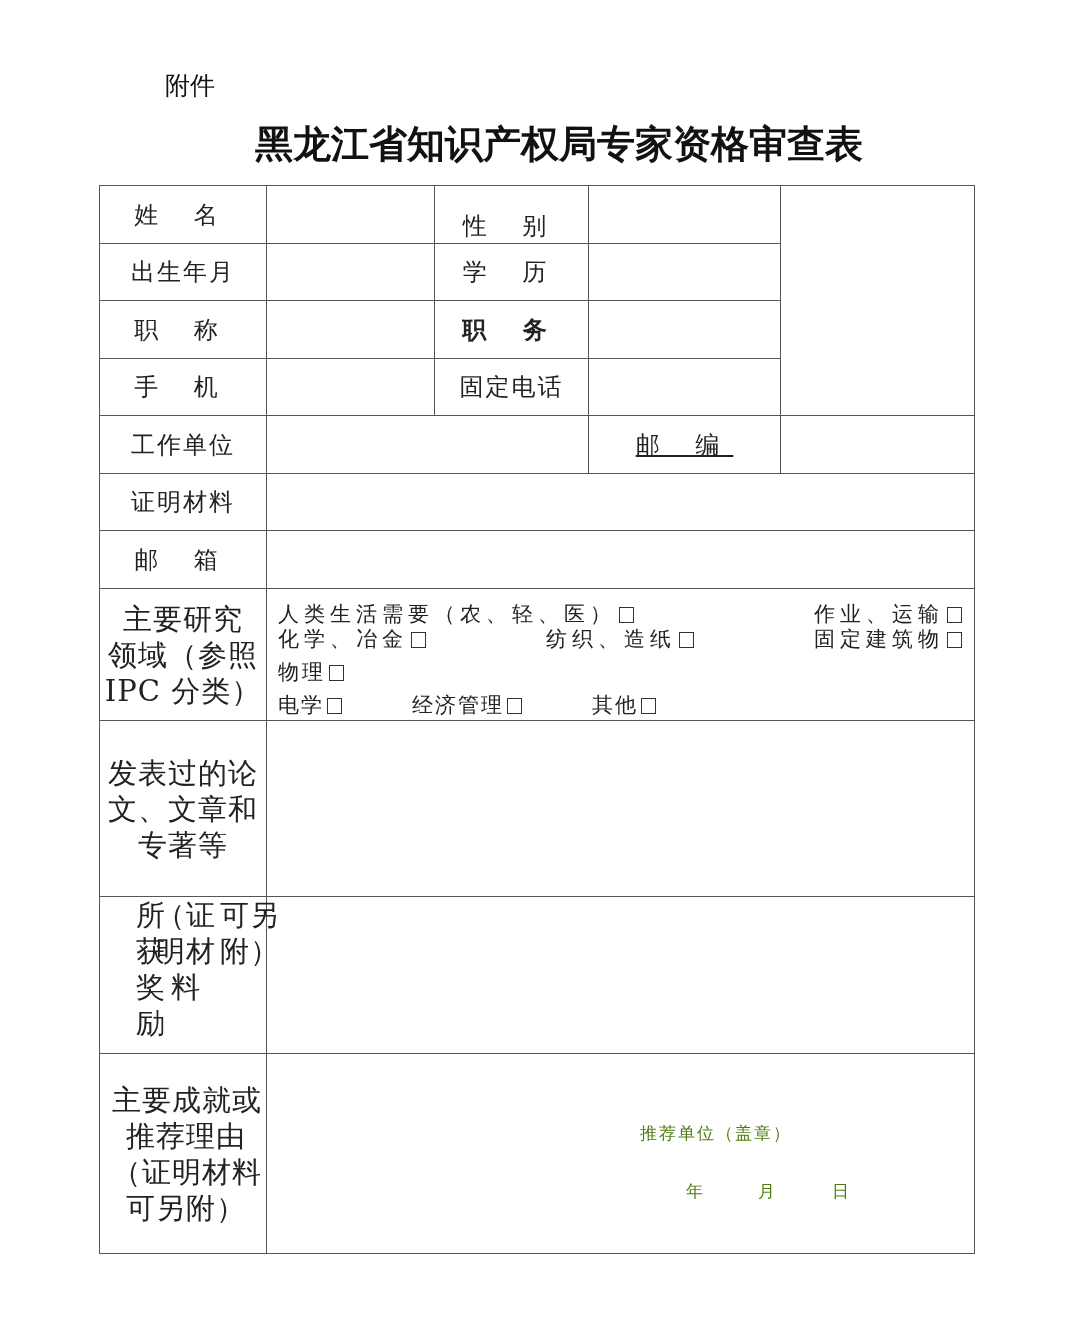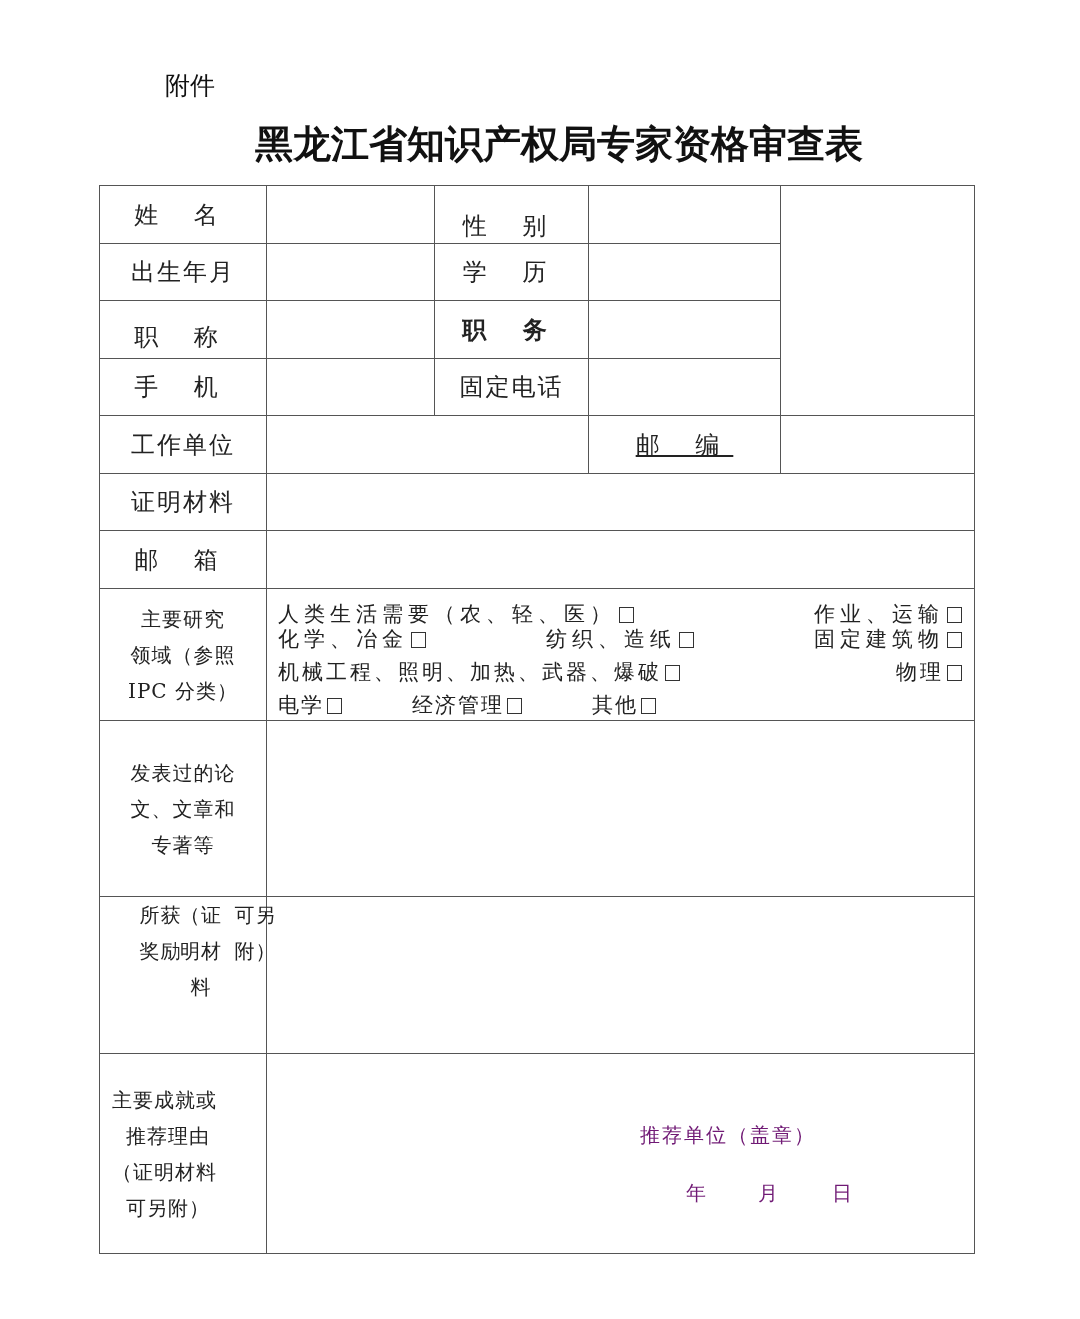--- a/index.html
+++ b/index.html
@@ -5,24 +5,24 @@
   html, body { margin: 0; padding: 0; background: #ffffff; }
   body { width: 1080px; height: 1319px; position: relative; overflow: hidden;
          font-family: "DejaVu Serif", "Liberation Serif", serif; color: #222; }
   .abs { position: absolute; margin-top: 7px; }
   .attach { left: 165px; top: 62px; font-size: 25px; font-family: "DejaVu Sans", "Liberation Sans", sans-serif; color:#111; }
   .title { left: 0; width: 1118px; top: 112px; text-align: center; font-size: 38px; font-weight: bold; color: #111; letter-spacing: 0px; }
   .hline { position: absolute; height: 1px; background: #555; }
   .vline { position: absolute; width: 1px; background: #555; }
   .cell { position: absolute; display: flex; align-items: center; justify-content: center; font-size: 24px; color: #222; text-align: center; }
   .spaced { letter-spacing: 14px; }
-  .multi { line-height: 36px; font-size: 20px; letter-spacing: 1px; }
+  .multi { line-height: 36px; font-size: 29px; letter-spacing: 1px; }
   .field-row { position: absolute; left: 278px; width: 684px; font-size: 21px; display: flex; justify-content: space-between; letter-spacing: 5px; color:#222; white-space: nowrap; }
   .cb { display: inline-block; width: 15px; height: 16px; border: 1.5px solid #333; vertical-align: -2px; margin-left: 3px; box-sizing: border-box; }
-  .sig { font-size: 20px; color:#701a75; position: absolute; }
+  .sig { font-size: 17px; color:#4d7c0f; position: absolute; }
 </style>
 </head>
 <body>
 
 <div class="abs attach">附件</div>
 <div class="abs title">黑龙江省知识产权局专家资格审查表</div>
 
 <div>
 
   <div class="hline" style="left:99px;top:185px;width:876px;"></div>
@@ -49,21 +49,21 @@
   <div class="cell" style="left:267px;top:186px;width:167px;height:57px;"></div>
   <div class="cell spaced" style="left:435px;top:197px;width:153px;height:57px;">性 别</div>
   <div class="cell" style="left:589px;top:186px;width:191px;height:57px;"></div>
   <div class="cell" style="left:781px;top:186px;width:193px;height:229px;"></div>
 
   <div class="cell" style="left:100px;top:244px;width:166px;height:56px;letter-spacing:2px;">出生年月</div>
   <div class="cell" style="left:267px;top:244px;width:167px;height:56px;"></div>
   <div class="cell spaced" style="left:435px;top:244px;width:153px;height:56px;">学 历</div>
   <div class="cell" style="left:589px;top:244px;width:191px;height:56px;"></div>
 
-  <div class="cell spaced" style="left:100px;top:308px;width:166px;height:57px;">职 称</div>
+  <div class="cell spaced" style="left:100px;top:301px;width:166px;height:57px;">职 称</div>
   <div class="cell" style="left:267px;top:301px;width:167px;height:57px;"></div>
   <div class="cell spaced" style="left:435px;top:301px;width:153px;height:57px;font-weight:bold;">职 务</div>
   <div class="cell" style="left:589px;top:301px;width:191px;height:57px;"></div>
 
   <div class="cell spaced" style="left:100px;top:359px;width:166px;height:56px;">手 机</div>
   <div class="cell" style="left:267px;top:359px;width:167px;height:56px;"></div>
   <div class="cell" style="left:435px;top:359px;width:153px;height:56px;letter-spacing:2px;">固定电话</div>
   <div class="cell" style="left:589px;top:359px;width:191px;height:56px;"></div>
 
   <div class="cell" style="left:100px;top:416px;width:166px;height:57px;letter-spacing:2px;">工作单位</div>
@@ -86,21 +86,20 @@
   <div class="field-row" style="top:600px;">
     <span><span>人类生活需要（农、轻、医）</span><span class="cb"></span></span>
     <span><span>作业、运输</span><span class="cb"></span></span>
   </div>
   <div class="field-row" style="top:625px;">
     <span><span>化学、冶金</span><span class="cb"></span></span>
     <span><span>纺织、造纸</span><span class="cb"></span></span>
     <span><span>固定建筑物</span><span class="cb"></span></span>
   </div>
   <div class="field-row" style="top:658px;letter-spacing:3px;">
-    <span><span>机械工程、照明、加热、武器、爆破</span><span class="cb"></span></span>
     <span><span>物理</span><span class="cb"></span></span>
   </div>
   <div class="field-row" style="top:691px;justify-content:flex-start;gap:70px;letter-spacing:2px;">
     <span><span>电学</span><span class="cb"></span></span>
     <span><span>经济管理</span><span class="cb"></span></span>
     <span><span>其他</span><span class="cb"></span></span>
   </div>
 
   <div class="cell multi" style="left:100px;top:721px;width:166px;height:175px;flex-direction:column;">
     <span>发表过的论</span>

